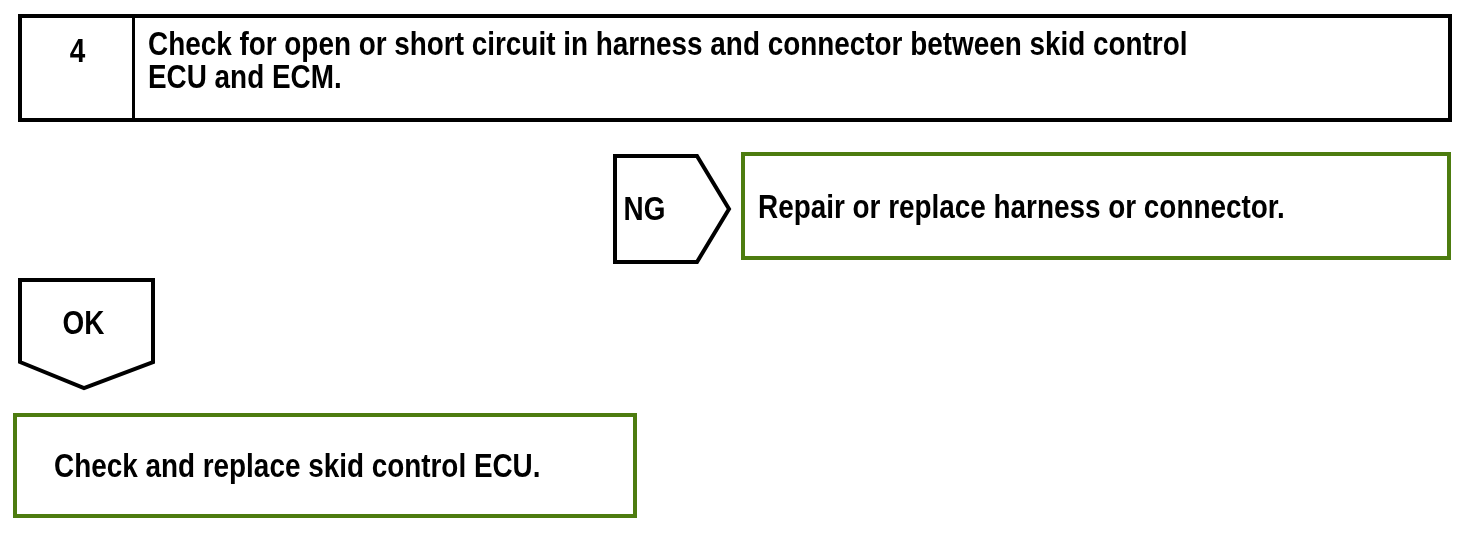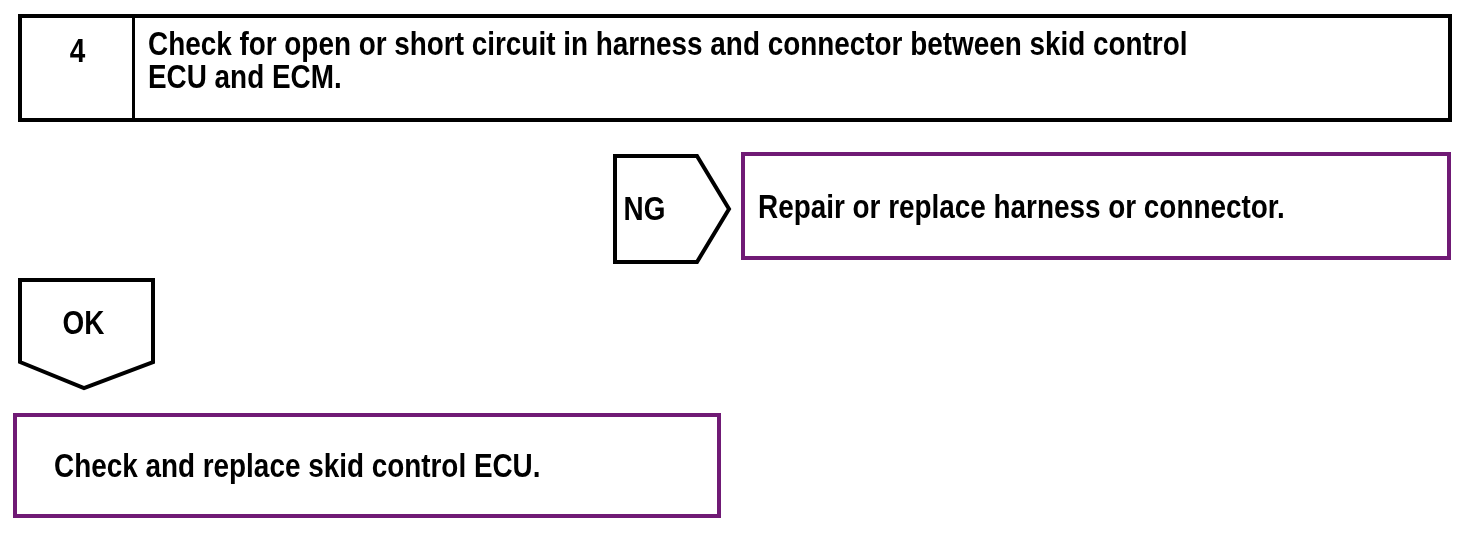--- a/index.html
+++ b/index.html
@@ -62,34 +62,34 @@
   
   .shape-svg { display: block; }
   .label-layer {
     display: flex;
     align-items: center;
     justify-content: center;
   }
 
   
   .action-box {
-    border: 4px solid #701a75;
+    border: 4px solid #4d7c0f;
     box-sizing: border-box;
     display: flex;
     align-items: center;
     background: #ffffff;
   }
   .ng-box {
     left: 741px; top: 152px;
     width: 710px; height: 108px;
     padding-left: 13px;
   }
   .ok-box {
     left: 13px; top: 413px;
-    width: 708px; height: 105px;
+    width: 624px; height: 105px;
     padding-left: 37px;
   }
 </style>
 </head>
 <body>
 
 <div class="page">
 
   <div class="abs step-table">
     <div class="step-num-cell txt">

